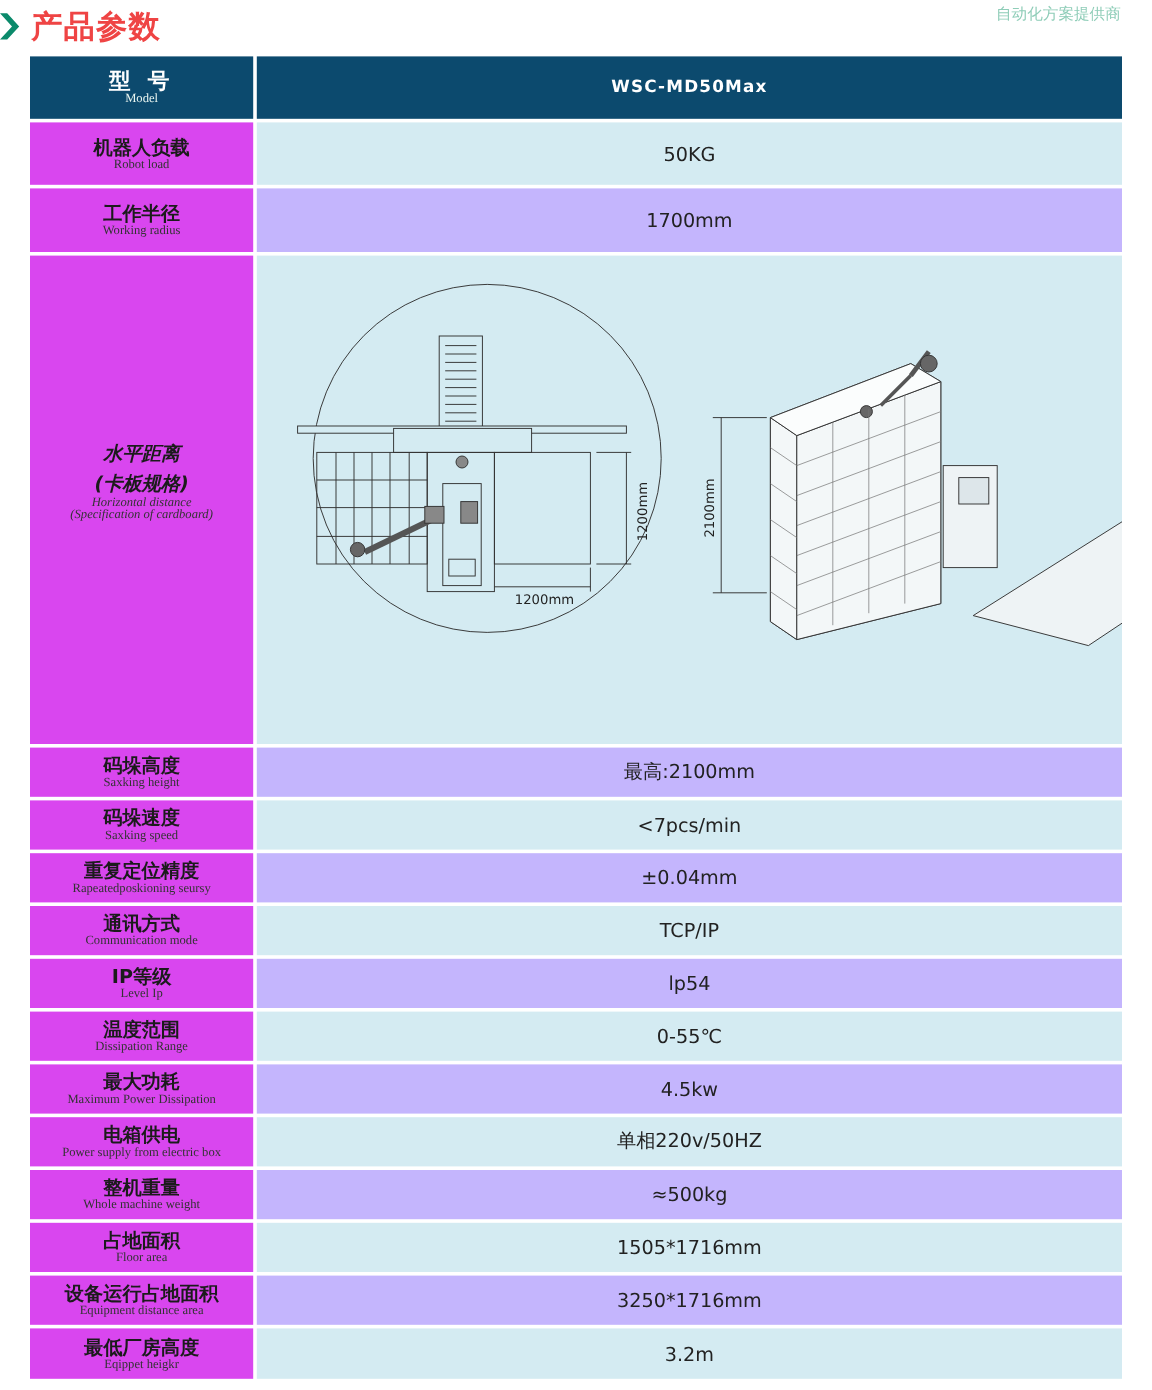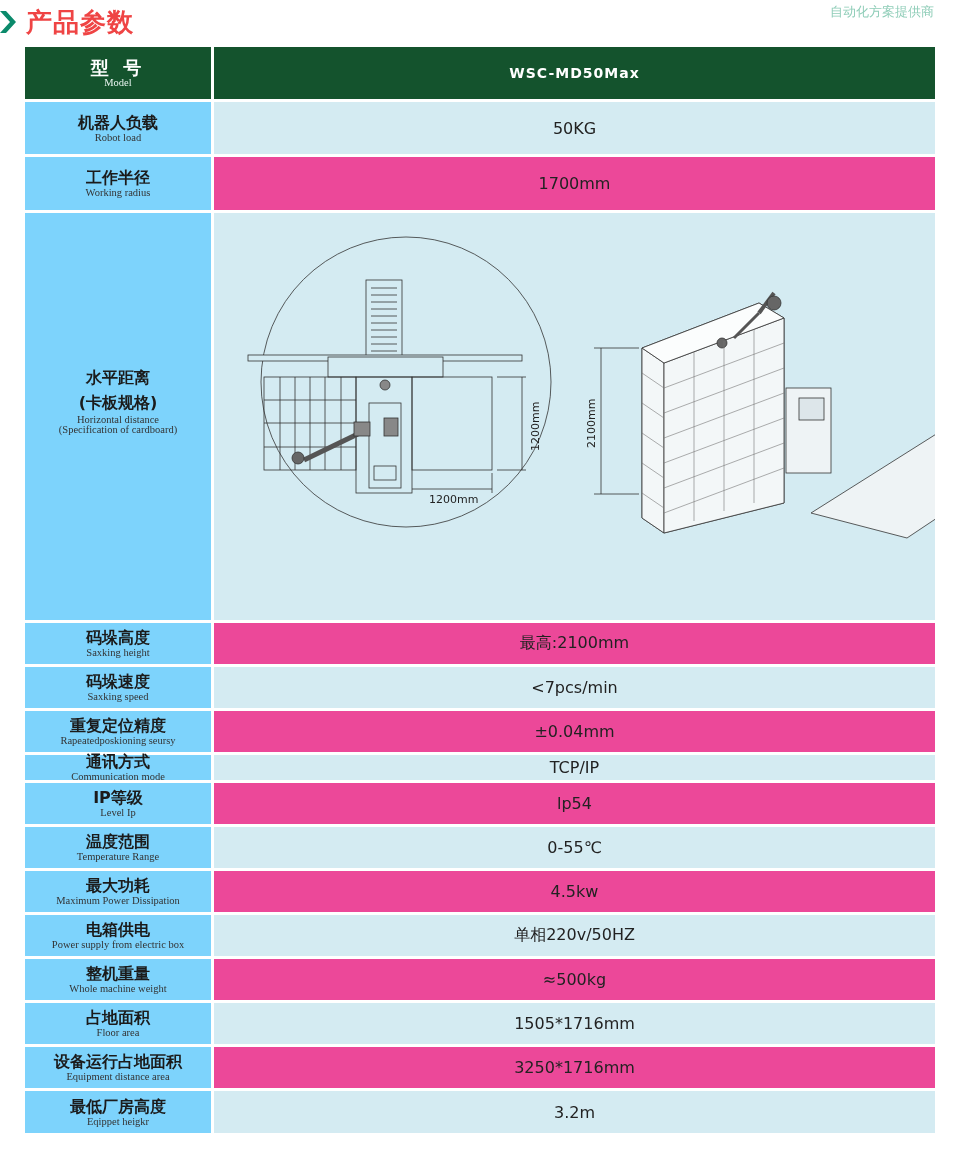--- a/index.html
+++ b/index.html
@@ -3,31 +3,31 @@
 <meta charset="utf-8">
 <style>
   html, body { margin: 0; padding: 0; background: #ffffff; }
   body { width: 960px; height: 1158px; position: relative; overflow: hidden; font-family: "DejaVu Sans", sans-serif; }
   .title-wrap { position: absolute; left: 0; top: 2px; height: 40px; display: flex; align-items: center; }
   .title-arrow { width: 24px; height: 30px; display: inline-block; }
   .title-text { font-size: 26px; color: #ef4444; font-weight: bold; letter-spacing: 1px; margin-left: 2px; }
   .tagline { position: absolute; right: 26px; top: 3px; font-size: 13px; color: #8fcdb8; }
   .table { position: absolute; left: 25px; top: 47px; width: 910px; }
   .row { display: flex; margin-bottom: 3px; }
-  .lab { width: 186px; background: #7dd3fc; display: flex; flex-direction: column; align-items: center; justify-content: center; flex-shrink: 0; }
+  .lab { width: 186px; background: #d946ef; display: flex; flex-direction: column; align-items: center; justify-content: center; flex-shrink: 0; }
   .val { flex: 1; margin-left: 3px; display: flex; align-items: center; justify-content: center; font-size: 16px; color: #222; font-family: "DejaVu Sans", sans-serif; }
   .val.blue { background: #d4ebf2; }
-  .val.white { background: #ec4899; }
+  .val.white { background: #c4b5fd; }
   .lab-cn { font-size: 16px; font-weight: bold; color: #1b1b1b; line-height: 19px; }
   .lab-en { font-size: 10.5px; color: #333; font-family: "Liberation Serif", serif; line-height: 12px; }
-  .row.header .lab, .row.header .val { background: #14532d; }
+  .row.header .lab, .row.header .val { background: #0c4a6e; }
   .row.header .lab-cn { color: #fff; font-size: 18px; letter-spacing: 4px; }
   .row.header .lab-en { color: #e8f5f0; }
   .row.header .val { color: #fff; font-weight: bold; font-size: 14px; letter-spacing: 1px; }
-  .diagram-lab { padding-top: 0; }
+  .diagram-lab { padding-top: 0; font-style: italic; }
   .diagram-lab .lab-en { line-height: 10px; }
   .diagram { position: relative; }
   .diagram svg { position: absolute; left: 0; top: 0; }
 </style>
 </head>
 <body>
 
 <div class="title-wrap">
   <svg class="title-arrow" viewBox="0 0 24 30">
     <polygon points="0,4 6,4 16,15 6,26 0,26 10,15" fill="#0b8a6b"></polygon>
@@ -173,38 +173,38 @@
       </div>
     <div class="val blue">&lt;7pcs/min</div>
   </div>
   <div class="row" style="height:41px">
     <div class="lab">
         <span class="lab-cn">重复定位精度</span>
         <span class="lab-en">Rapeatedposkioning seursy</span>
       </div>
     <div class="val white">±0.04mm</div>
   </div>
-  <div class="row" style="height:25px">
+  <div class="row" style="height:41px">
     <div class="lab">
         <span class="lab-cn">通讯方式</span>
         <span class="lab-en">Communication mode</span>
       </div>
     <div class="val blue">TCP/IP</div>
   </div>
   <div class="row" style="height:41px">
     <div class="lab">
         <span class="lab-cn">IP等级</span>
         <span class="lab-en">Level Ip</span>
       </div>
     <div class="val white">lp54</div>
   </div>
   <div class="row" style="height:41px">
     <div class="lab">
         <span class="lab-cn">温度范围</span>
-        <span class="lab-en">Temperature Range</span>
+        <span class="lab-en">Dissipation Range</span>
       </div>
     <div class="val blue">0-55℃</div>
   </div>
   <div class="row" style="height:41px">
     <div class="lab">
         <span class="lab-cn">最大功耗</span>
         <span class="lab-en">Maximum Power Dissipation</span>
       </div>
     <div class="val white">4.5kw</div>
   </div>

